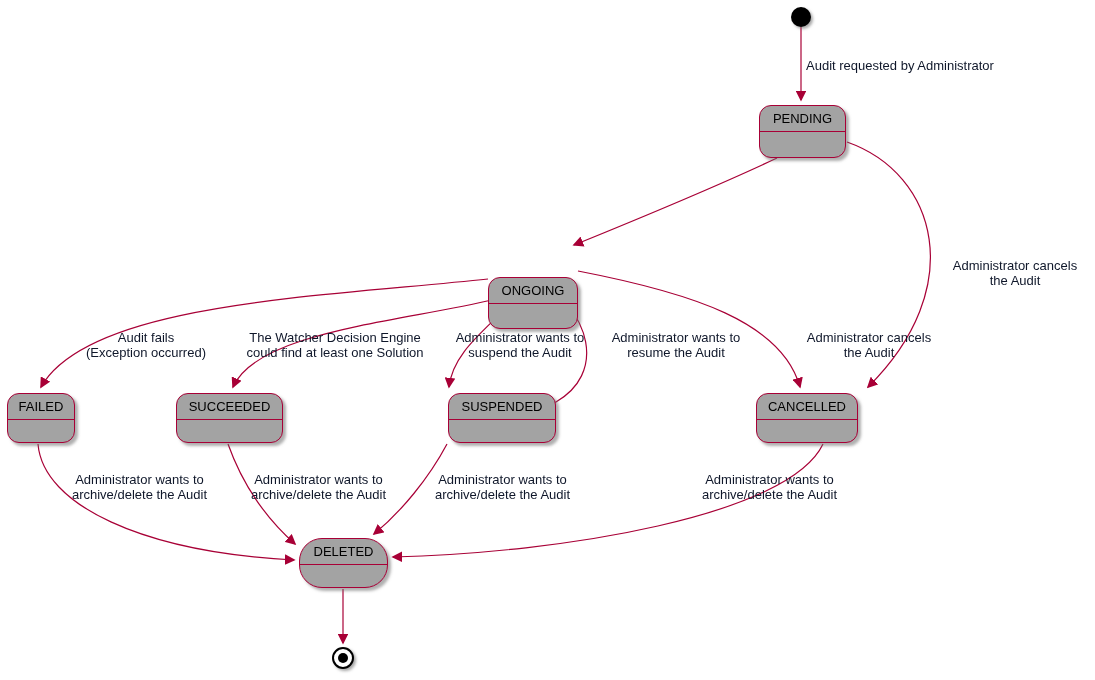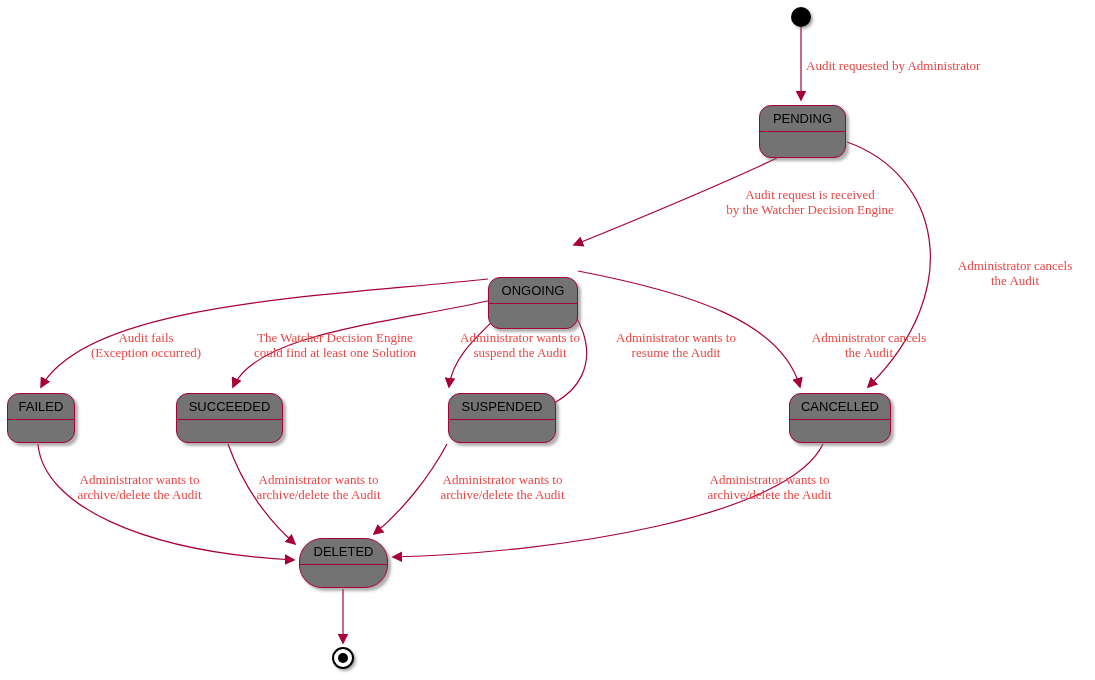--- a/index.html
+++ b/index.html
@@ -16,21 +16,21 @@
     overflow: hidden;
   }
   svg.edges {
     position: absolute;
     left: 0;
     top: 0;
     pointer-events: none;
   }
   .state {
     position: absolute;
-    background: #737373;
+    background: #a3a3a3;
     border: 1.5px solid #A80036;
     border-radius: 12px;
     box-shadow: 3px 3px 3px rgba(110,110,110,0.55);
     box-sizing: border-box;
     overflow: hidden;
   }
   .state-title {
     height: 25px;
     line-height: 25px;
     text-align: center;
@@ -38,24 +38,23 @@
     color: #000000;
     border-bottom: 1px solid #A80036;
   }
   .state-body {
     height: 22px;
   }
   .edge-label {
     position: absolute;
     font-size: 13px;
     line-height: 15px;
-    color: #ef4444;
+    color: #0f172a;
     text-align: center;
     white-space: pre-line;
-    font-family: Liberation Serif, serif;
   }
   .edge-label.left-align {
     text-align: left;
   }
   .initial-node {
     position: absolute;
     left: 791px;
     top: 7px;
     width: 20px;
     height: 20px;
@@ -136,33 +135,31 @@
   <div class="state" style="left:176px;top:393px;width:107px;height:50px;">
     <div class="state-title">SUCCEEDED</div>
     <div class="state-body"></div>
   </div>
 
   <div class="state" style="left:400px;top:393px;width:108px;height:50px;margin-left:48px;">
     <div class="state-title">SUSPENDED</div>
     <div class="state-body"></div>
   </div>
 
-  <div class="state" style="left:789px;top:393px;width:102px;height:50px;">
+  <div class="state" style="left:756px;top:393px;width:102px;height:50px;">
     <div class="state-title">CANCELLED</div>
     <div class="state-body"></div>
   </div>
 
   <div class="state" style="left:299px;top:538px;width:89px;height:50px;border-radius:23px;">
     <div class="state-title">DELETED</div>
     <div class="state-body"></div>
   </div>
 
   <div class="edge-label left-align" style="left:806px;top:58px;width:230px;">Audit requested by Administrator</div>
-  <div class="edge-label" style="left:705px;top:187px;width:210px;">Audit request is received
-by the Watcher Decision Engine</div>
   <div class="edge-label" style="left:930px;top:258px;width:170px;">Administrator cancels
 the Audit</div>
   <div class="edge-label" style="left:61px;top:330px;width:170px;">Audit fails
 (Exception occurred)</div>
   <div class="edge-label" style="left:229px;top:330px;width:212px;">The Watcher Decision Engine
 could find at least one Solution</div>
   <div class="edge-label" style="left:440px;top:330px;width:160px;">Administrator wants to
 suspend the Audit</div>
   <div class="edge-label" style="left:596px;top:330px;width:160px;">Administrator wants to
 resume the Audit</div>

